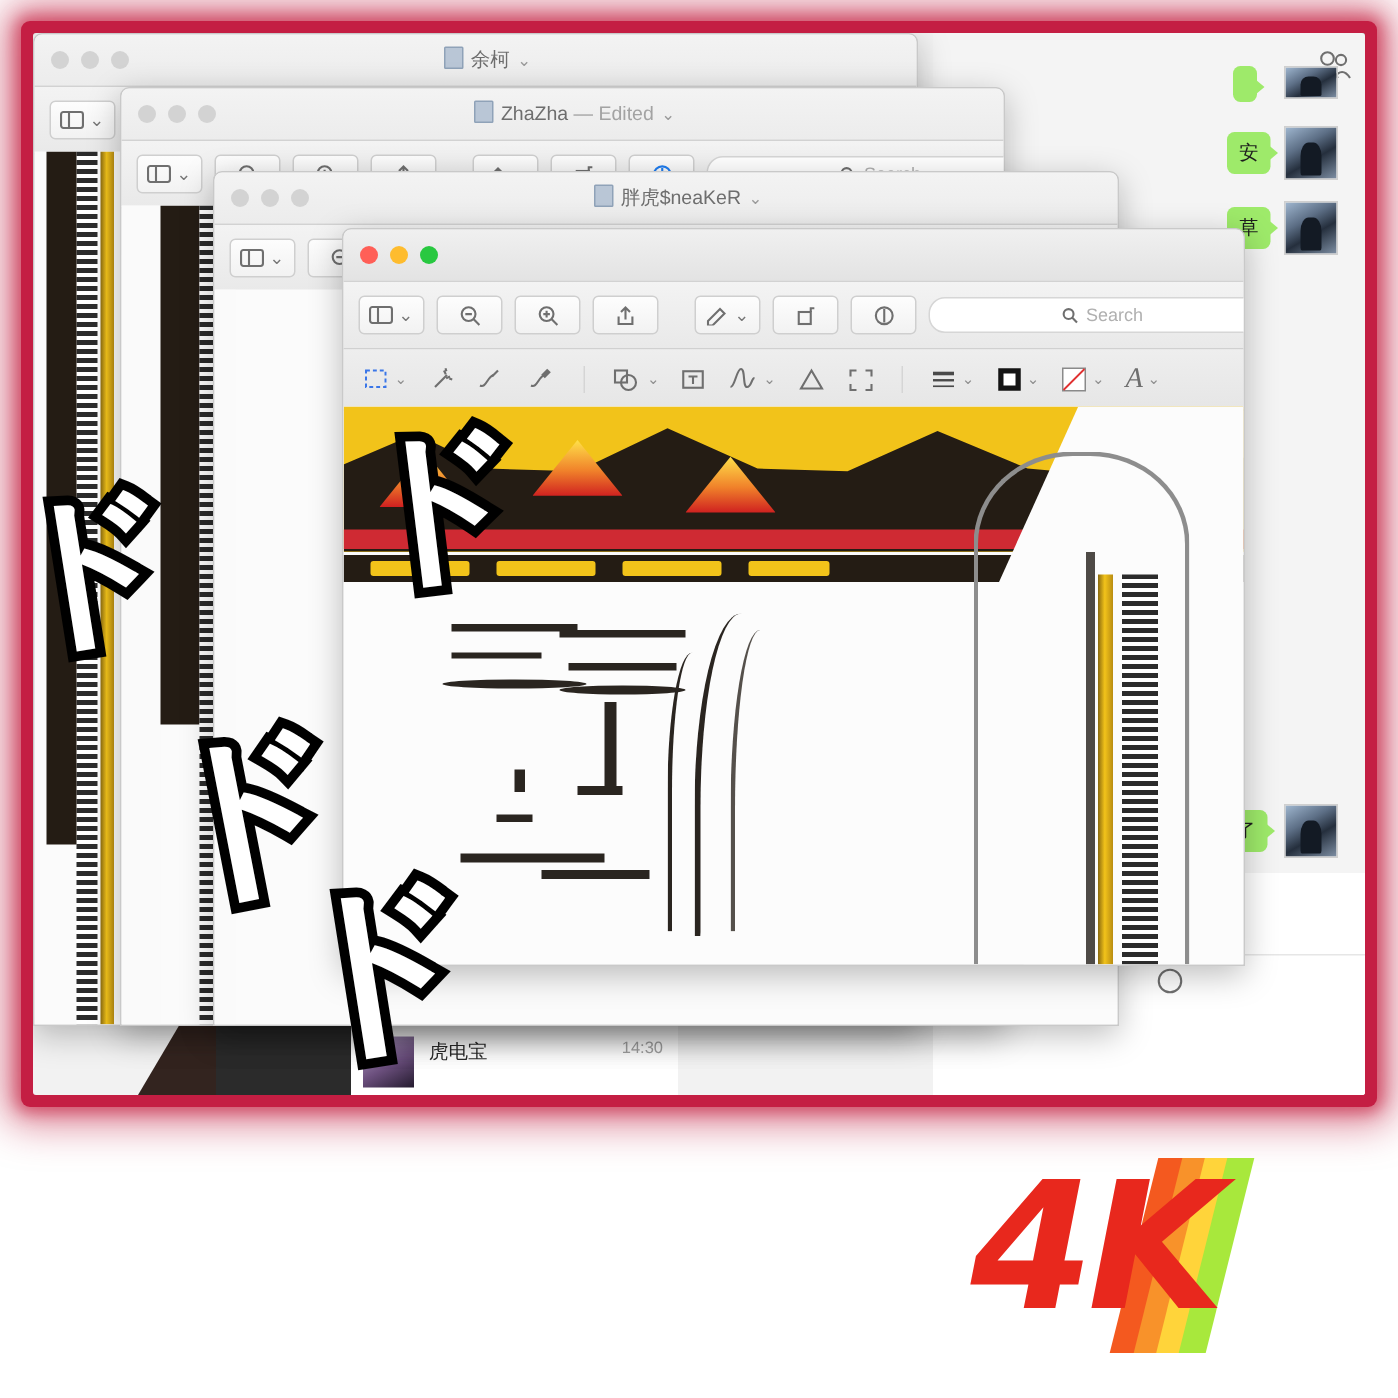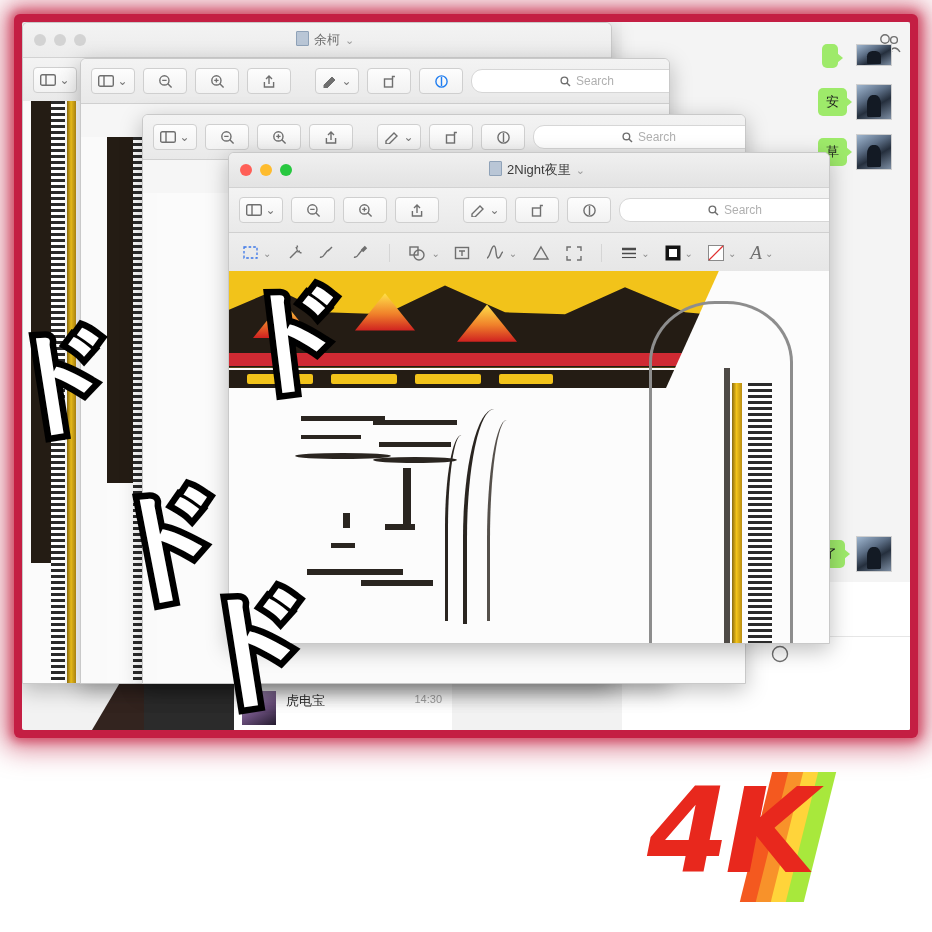--- a/index.html
+++ b/index.html
@@ -324,20 +324,31 @@
       </div>
 
       <div class="cardcanvas" style="top:78px;">
         <div class="pillar" style="left:28px;top:0;width:14px;bottom:0;"></div>
         <div class="goldrod" style="left:44px;top:0;width:9px;bottom:0;"></div>
         <div style="position:absolute;left:8px;top:0;width:20px;bottom:120px;background:#241c14;"></div>
       </div>
     </div>
 
     <div class="win" style="left:58px;top:36px;width:588px;height:624px;">
+      <div class="titlebar back">
+        <div class="lights">
+          <div class="lt r"></div>
+          <div class="lt y"></div>
+          <div class="lt g"></div>
+        </div>
+        <div class="wtitle">
+          <span class="docicon"></span><span>ZhaZha</span>
+          <span class="edited">— Edited</span><span class="chev">⌄</span>
+        </div>
+      </div>
       <div class="toolbar">
         <div class="tbtn">
           <svg width="16" height="12" viewBox="0 0 16 12">
               <rect x=".7" y=".7" width="14.6" height="10.6" rx="1.6" class="ico"></rect>
               <line x1="6" y1="1" x2="6" y2="11" class="ico"></line>
             </svg>
             <span class="cv">⌄</span>
         </div>
         <div class="tbtn">
           <svg width="15" height="15" viewBox="0 0 15 15">
@@ -389,20 +400,30 @@
       </div>
       <div class="cardcanvas" style="top:78px;">
         <div style="position:absolute;left:0;top:0;width:26px;bottom:0;background:#fafafa;"></div>
         <div style="position:absolute;left:26px;top:0;width:26px;bottom:200px;background:#241c14;"></div>
         <div class="pillar" style="left:52px;top:0;width:14px;bottom:0;"></div>
         <div class="goldrod" style="left:68px;top:0;width:10px;bottom:0;"></div>
       </div>
     </div>
 
     <div class="win" style="left:120px;top:92px;width:602px;height:568px;">
+      <div class="titlebar back">
+        <div class="lights">
+          <div class="lt r"></div>
+          <div class="lt y"></div>
+          <div class="lt g"></div>
+        </div>
+        <div class="wtitle">
+          <span class="docicon"></span><span>胖虎$neaKeR</span><span class="chev">⌄</span>
+        </div>
+      </div>
       <div class="toolbar">
         <div class="tbtn">
           <svg width="16" height="12" viewBox="0 0 16 12">
               <rect x=".7" y=".7" width="14.6" height="10.6" rx="1.6" class="ico"></rect>
               <line x1="6" y1="1" x2="6" y2="11" class="ico"></line>
             </svg>
             <span class="cv">⌄</span>
         </div>
         <div class="tbtn">
           <svg width="15" height="15" viewBox="0 0 15 15">
@@ -456,23 +477,20 @@
         <div style="position:absolute;left:0;top:0;width:14px;bottom:0;background:#fafafa;"></div>
       </div>
     </div>
 
     <div class="win active" style="left:206px;top:130px;width:600px;height:490px;">
       <div class="titlebar">
         <div class="lights">
           <div class="lt r"></div>
           <div class="lt y"></div>
           <div class="lt g"></div>
-        </div>
-        <div class="wtitle">
-          <span class="docicon"></span><span>2Night夜里</span><span class="chev">⌄</span>
         </div>
       </div>
 
       <div class="toolbar">
         <div class="tbtn">
           <svg width="16" height="12" viewBox="0 0 16 12">
               <rect x=".7" y=".7" width="14.6" height="10.6" rx="1.6" class="ico"></rect>
               <line x1="6" y1="1" x2="6" y2="11" class="ico"></line>
             </svg>
             <span class="cv">⌄</span>

